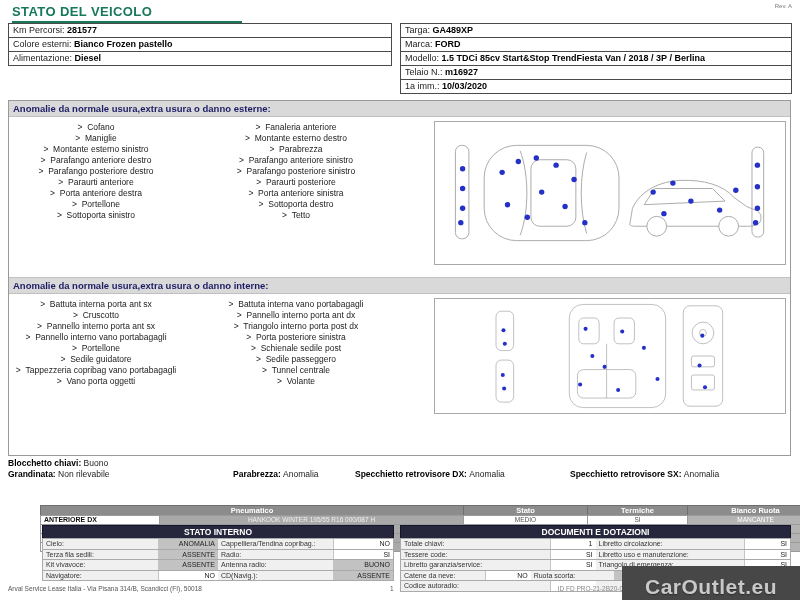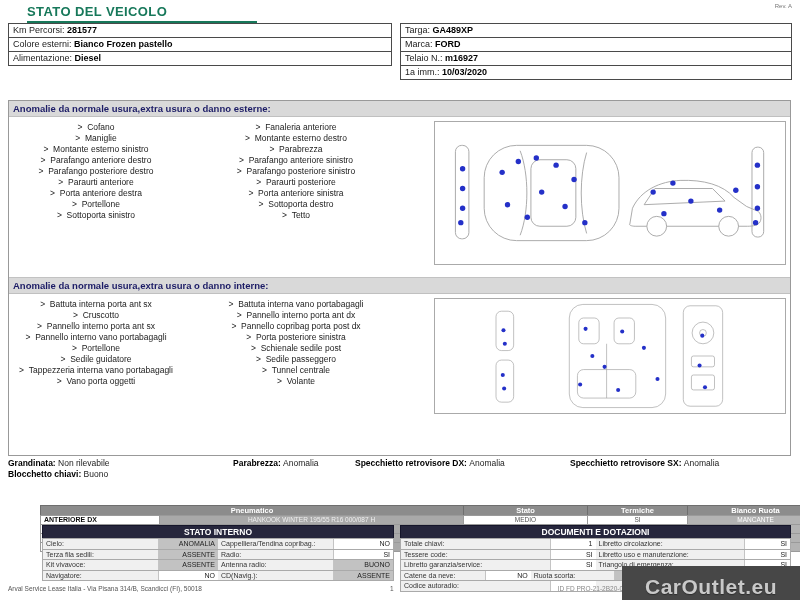--- a/index.html
+++ b/index.html
@@ -1,19 +1,19 @@
 <!DOCTYPE html>
 <html><head>
 <meta charset="utf-8">
 <style>
   *{box-sizing:border-box;margin:0;padding:0;}
   html,body{margin:0;padding:0;background:#fff;}
   .page{width:800px;height:600px;position:relative;background:#fff;font-family:"Liberation Sans",sans-serif;overflow:hidden;color:#111;}
 
-  .title{position:absolute;left:27px;top:4px;font-size:13px;font-weight:bold;color:#17785a;letter-spacing:.4px;border-bottom:2px solid #17785a;padding:0 90px 2px 0;}
+  .title{position:absolute;left:12px;top:4px;font-size:13px;font-weight:bold;color:#17785a;letter-spacing:.4px;border-bottom:2px solid #17785a;padding:0 90px 2px 0;}
   .rev{position:absolute;right:8px;top:3px;font-size:6px;color:#777;}
 
   .info-table{position:absolute;top:24px;}
   .info-left{left:8px;width:384px;}
   .info-right{left:400px;width:392px;}
   .info-row{border:1px solid #4a4a4a;margin-top:-1px;padding:1px 4px;font-size:9px;line-height:11px;background:#fff;}
   .info-row span{color:#222;}
   .info-row b{color:#000;}
 
   .main-box{position:absolute;left:8px;top:100px;width:783px;height:356px;border:1px solid #999;background:#fff;}
@@ -74,20 +74,21 @@
   <div class="rev">Rev. A</div>
 
   <div class="info-table info-left">
       <div class="info-row"><span>Km Percorsi: </span><b>281577</b></div>
       <div class="info-row"><span>Colore esterni: </span><b>Bianco Frozen pastello</b></div>
       <div class="info-row"><span>Alimentazione: </span><b>Diesel</b></div>
     </div>
   <div class="info-table info-right">
       <div class="info-row"><span>Targa: </span><b>GA489XP</b></div>
       <div class="info-row"><span>Marca: </span><b>FORD</b></div>
+      <div class="info-row"><span>Modello: </span><b>1.5 TDCi 85cv Start&amp;Stop TrendFiesta Van / 2018 / 3P / Berlina</b></div>
       <div class="info-row"><span>Telaio N.: </span><b>m16927</b></div>
       <div class="info-row"><span>1a imm.: </span><b>10/03/2020</b></div>
     </div>
 
   <div class="main-box">
 
     <div class="sec sec-ext">
       <div class="sec-title">Anomalie da normale usura,extra usura o danno esterne:</div>
       <div class="sec-body">
         <div class="lists">
@@ -161,27 +162,27 @@
       <div class="sec-title">Anomalie da normale usura,extra usura o danno interne:</div>
       <div class="sec-body">
         <div class="lists">
           <ul class="anom">
               <li>Battuta interna porta ant sx</li>
               <li>Cruscotto</li>
               <li>Pannello interno porta ant sx</li>
               <li>Pannello interno vano portabagagli</li>
               <li>Portellone</li>
               <li>Sedile guidatore</li>
-              <li>Tappezzeria interna vano portabagagli</li>
+              <li>Tappezzeria copribag vano portabagagli</li>
               <li>Vano porta oggetti</li>
             </ul>
           <ul class="anom">
               <li>Battuta interna vano portabagagli</li>
               <li>Pannello interno porta ant dx</li>
-              <li>Pannello copribag porta post dx</li>
+              <li>Triangolo interno porta post dx</li>
               <li>Porta posteriore sinistra</li>
               <li>Schienale sedile post</li>
               <li>Sedile passeggero</li>
               <li>Tunnel centrale</li>
               <li>Volante</li>
             </ul>
         </div>
         <div class="diagram">
           <svg viewBox="0 0 356 168" preserveAspectRatio="xMidYMid meet">
             <g class="outline">
@@ -215,28 +216,28 @@
               <circle cx="310" cy="98" r="3" fill="#2430c8"></circle>
               <circle cx="318" cy="130" r="3" fill="#2430c8"></circle>
             </svg>
         </div>
       </div>
     </div>
 
   </div>
 
   <div class="summary">
+    <div class="sline sline2">
+        <span class="sitem"><b>Blocchetto chiavi: </b>Buono</span>
+      </div>
     <div class="sline sline1">
         <span class="sitem"><b>Grandinata: </b>Non rilevabile</span>
         <span class="sitem"><b>Parabrezza: </b>Anomalia</span>
         <span class="sitem"><b>Specchietto retrovisore DX: </b>Anomalia</span>
         <span class="sitem"><b>Specchietto retrovisore SX: </b>Anomalia</span>
-      </div>
-    <div class="sline sline2">
-        <span class="sitem"><b>Blocchetto chiavi: </b>Buono</span>
       </div>
   </div>
 
   <div class="tyres">
     <div class="t-head">
       <div>Pneumatico</div>
       <div>Stato</div>
       <div>Termiche</div>
       <div>Bianco Ruota</div>
     </div>

